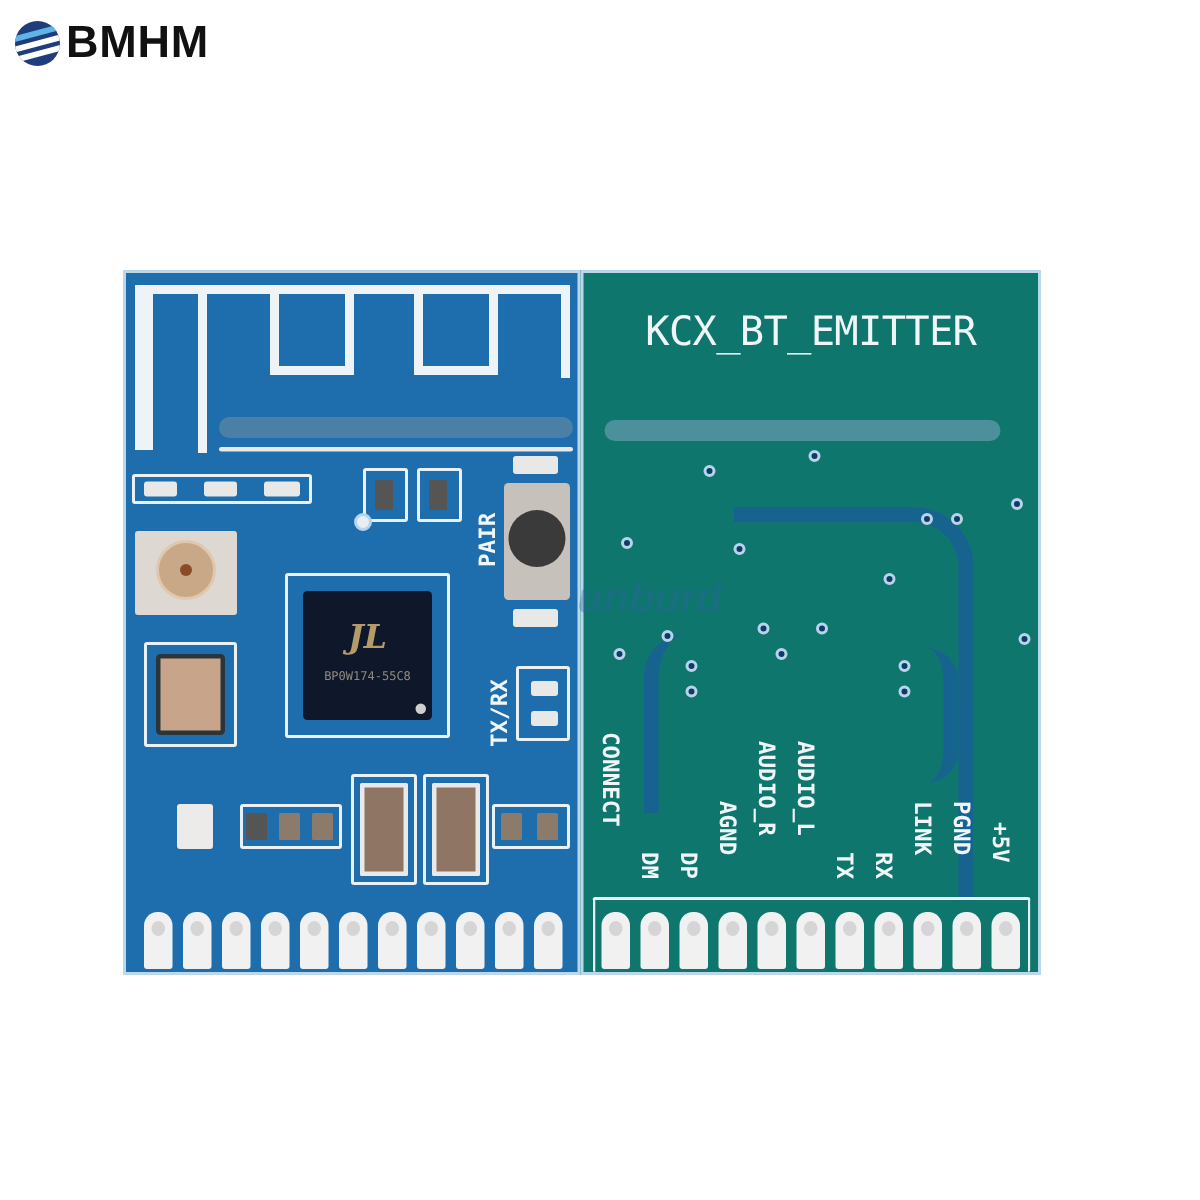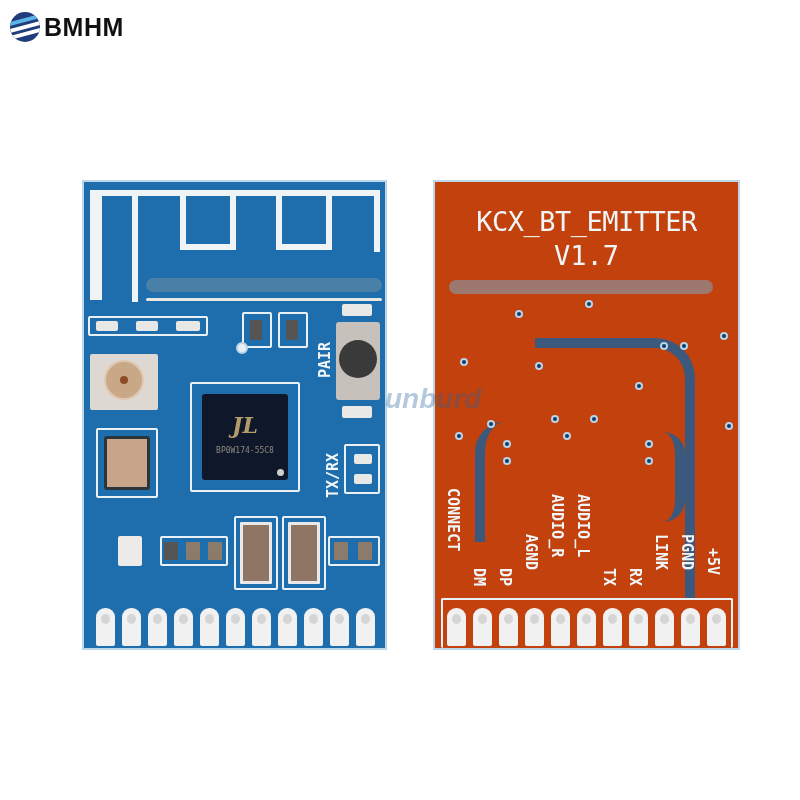--- a/index.html
+++ b/index.html
@@ -1,24 +1,24 @@
 <!DOCTYPE html>
 <html><head>
 <meta charset="utf-8">
 <style>
   html,body{margin:0;padding:0;}
   body{width:800px;height:800px;background:#ffffff;position:relative;overflow:hidden;font-family:"DejaVu Sans",sans-serif;}
   .logo{position:absolute;left:10px;top:12px;display:flex;align-items:center;gap:4px;}
   .logo-mark{width:30px;height:30px;border-radius:50%;overflow:hidden;position:relative;background:#1f3d7a;}
   .logo-mark .s{position:absolute;left:0;width:100%;height:4px;background:#ffffff;transform:skewY(-15deg);}
-  .logo-text{font-family:"Liberation Sans",sans-serif;font-weight:bold;font-size:25px;color:#111;letter-spacing:0.5px;}
+  .logo-text{font-family:"Liberation Sans",sans-serif;font-weight:bold;font-size:30px;color:#111;letter-spacing:0.5px;}
 
   .board{position:absolute;top:180px;height:470px;box-sizing:border-box;border:2px solid #bcd6ea;}
   .board.front{left:82px;width:305px;background:#1e6eae;}
-  .board.back{left:433px;width:307px;background:#c2410c;}
+  .board.back{left:387px;width:307px;background:#0f766e;}
 
   
   .ant{position:absolute;border:6px solid #eef3f6;box-sizing:border-box;}
   .silk{position:absolute;border:2px solid #e9f1f6;box-sizing:border-box;border-radius:2px;}
   .pad{position:absolute;background:#e8e8e6;border-radius:2px;}
   .cap{position:absolute;background:#8c7a6a;border-radius:1px;}
   .chip{position:absolute;background:#0f172a;border-radius:3px;}
   .via{position:absolute;width:8px;height:8px;border-radius:50%;background:#0d3d66;border:2px solid #b9d4ea;box-sizing:border-box;}
   .gnd-strip{position:absolute;height:14px;background:#6f8fa0;opacity:0.55;border-radius:7px;}
   .castel{position:absolute;bottom:2px;width:19px;height:38px;background:#f1f1f1;border-radius:9px 9px 2px 2px;}
@@ -117,21 +117,20 @@
     <div class="castel" style="left:168px;"></div>
     <div class="castel" style="left:194px;"></div>
     <div class="castel" style="left:220px;"></div>
     <div class="castel" style="left:246px;"></div>
     <div class="castel" style="left:272px;"></div>
   </div>
 </div>
 
 <div class="board back">
   <div style="position:absolute;left:0;right:0;top:24px;text-align:center;color:#f0f5f8;font-family:'DejaVu Sans Mono',monospace;font-size:27px;letter-spacing:-0.5px;">KCX_BT_EMITTER</div>
-  <div style="position:absolute;left:0;right:0;top:58px;text-align:center;color:#f0f5f8;font-family:'DejaVu Sans Mono',monospace;font-size:27px;">V1.7</div>
   <div class="gnd-strip" style="left:14px;top:98px;width:264px;background:#7ea6bf;"></div>
 
   <div class="trace" style="left:100px;top:156px;width:160px;height:260px;border-width:10px 10px 0 0;border-radius:0 40px 0 0;"></div>
   <div class="trace" style="left:40px;top:240px;width:60px;height:120px;border-width:0 0 0 10px;border-radius:30px 0 0 0;"></div>
   <div class="trace" style="left:200px;top:250px;width:50px;height:90px;border-width:0 10px 0 0;"></div>
 
   <div class="via" style="left:80px;top:128px;"></div>
   <div class="via" style="left:150px;top:118px;"></div>
   <div class="via" style="left:225px;top:160px;"></div>
   <div class="via" style="left:245px;top:160px;"></div>

